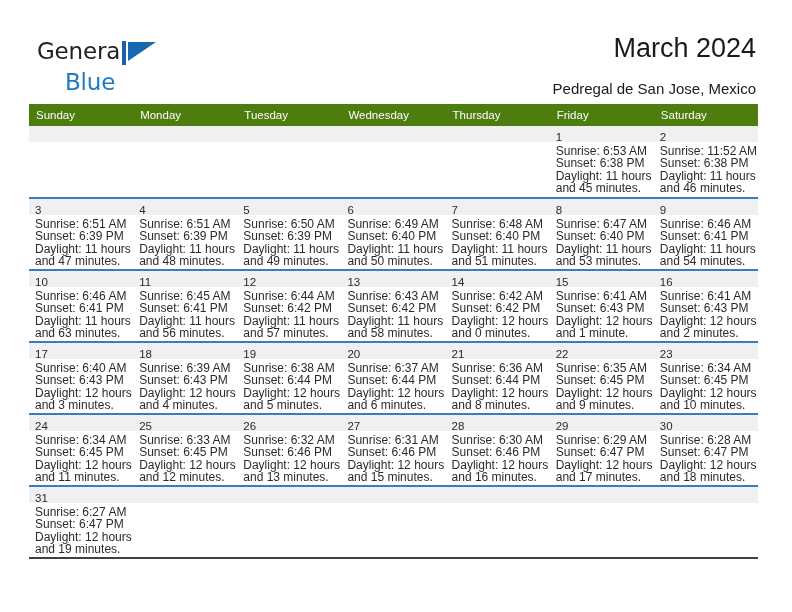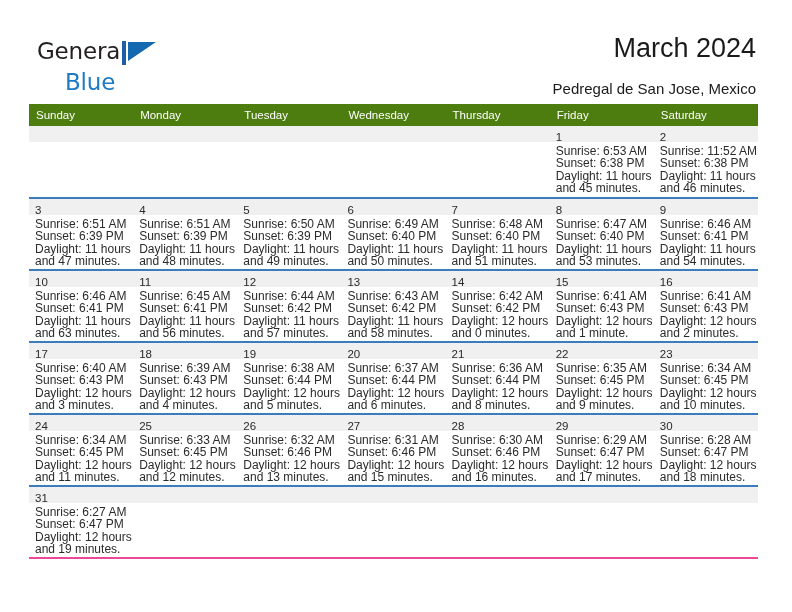--- a/index.html
+++ b/index.html
@@ -122,21 +122,21 @@
 
   tbody td {
     vertical-align: top;
     padding: 0;
     border-top: 2px solid #3a7cbe;
     height: 72px;
     box-sizing: border-box;
     background: #ffffff;
   }
   tbody tr:first-child td { border-top: none; }
-  tbody tr:last-child td { border-bottom: 2px solid #ec4899; }
+  tbody tr:last-child td { border-bottom: 2px solid #404040; }
 
   .cell {
     position: relative;
     height: 100%;
   }
   .daynum-band {
     background: #f0f0f0;
     height: 16px;
     padding: 1px 0 0 6px;
     box-sizing: border-box;

